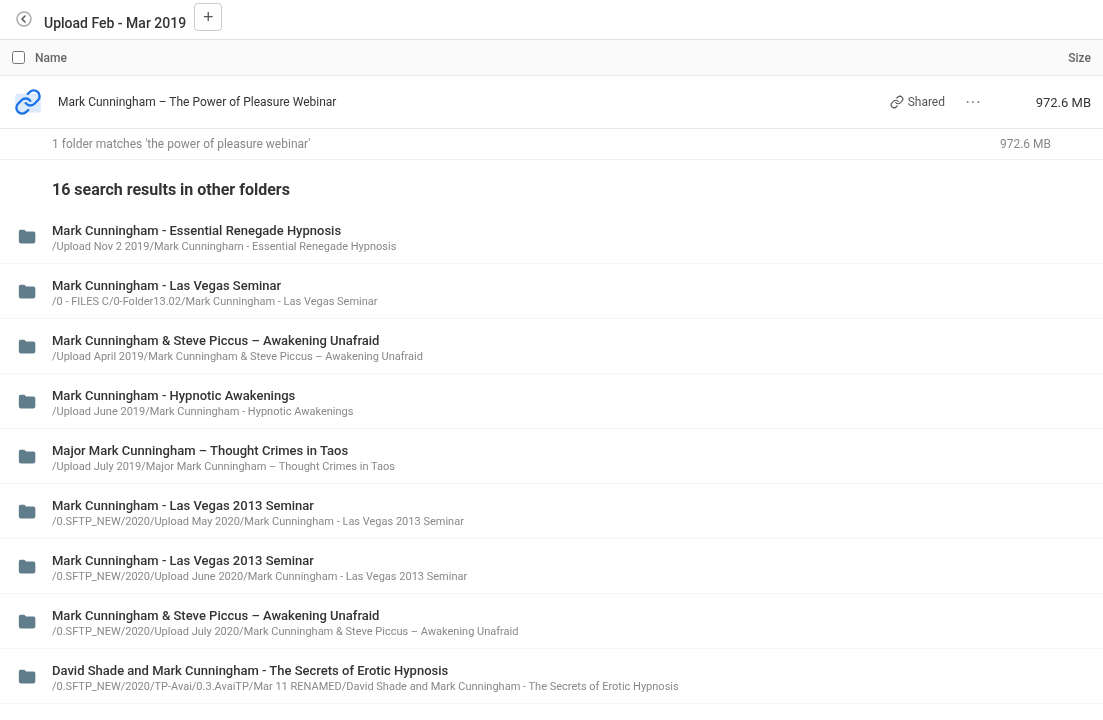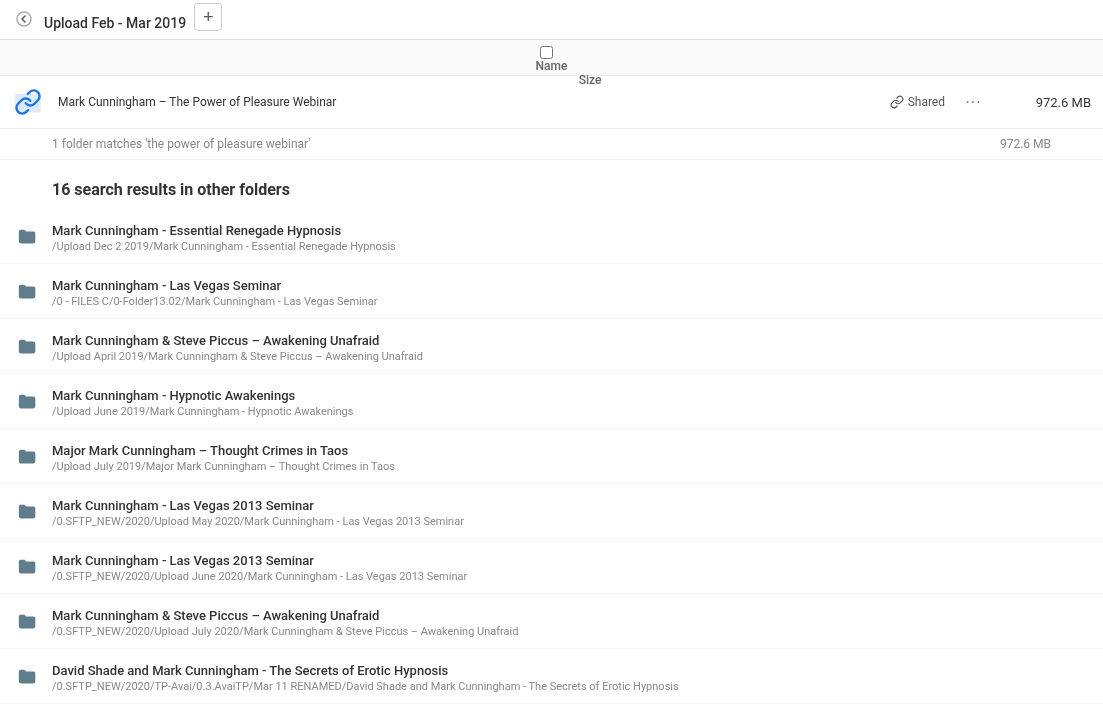--- a/index.html
+++ b/index.html
@@ -53,21 +53,20 @@
     }
 
     
     .col-header {
       display: flex;
       align-items: center;
       padding: 6px 12px;
       border-bottom: 1px solid #e8e8e8;
       background: #fafafa;
       height: 36px;
-      flex-direction: column;
     }
     .col-header input[type=checkbox] {
       margin-right: 10px;
     }
     .col-header-name {
       flex: 1;
       font-size: 12px;
       color: #666;
       font-weight: 500;
     }
@@ -253,21 +252,21 @@
 
 <div id="results-container">
     <div class="result-row">
     <div class="result-icon">
       <svg viewBox="0 0 24 24" xmlns="http://www.w3.org/2000/svg" width="22" height="22">
       <path d="M2 6a2 2 0 012-2h4l2 2h8a2 2 0 012 2v9a2 2 0 01-2 2H4a2 2 0 01-2-2V6z" fill="#607d8b"></path>
     </svg>
     </div>
     <div class="result-text">
       <span class="result-name">Mark Cunningham - Essential Renegade Hypnosis</span>
-      <span class="result-path">/Upload Dec 2 2019/Mark Cunningham - Essential Renegade Hypnosis</span>
+      <span class="result-path">/Upload Nov 2 2019/Mark Cunningham - Essential Renegade Hypnosis</span>
     </div>
   </div>
     <div class="result-row">
     <div class="result-icon">
       <svg viewBox="0 0 24 24" xmlns="http://www.w3.org/2000/svg" width="22" height="22">
       <path d="M2 6a2 2 0 012-2h4l2 2h8a2 2 0 012 2v9a2 2 0 01-2 2H4a2 2 0 01-2-2V6z" fill="#607d8b"></path>
     </svg>
     </div>
     <div class="result-text">
       <span class="result-name">Mark Cunningham - Las Vegas Seminar</span>

